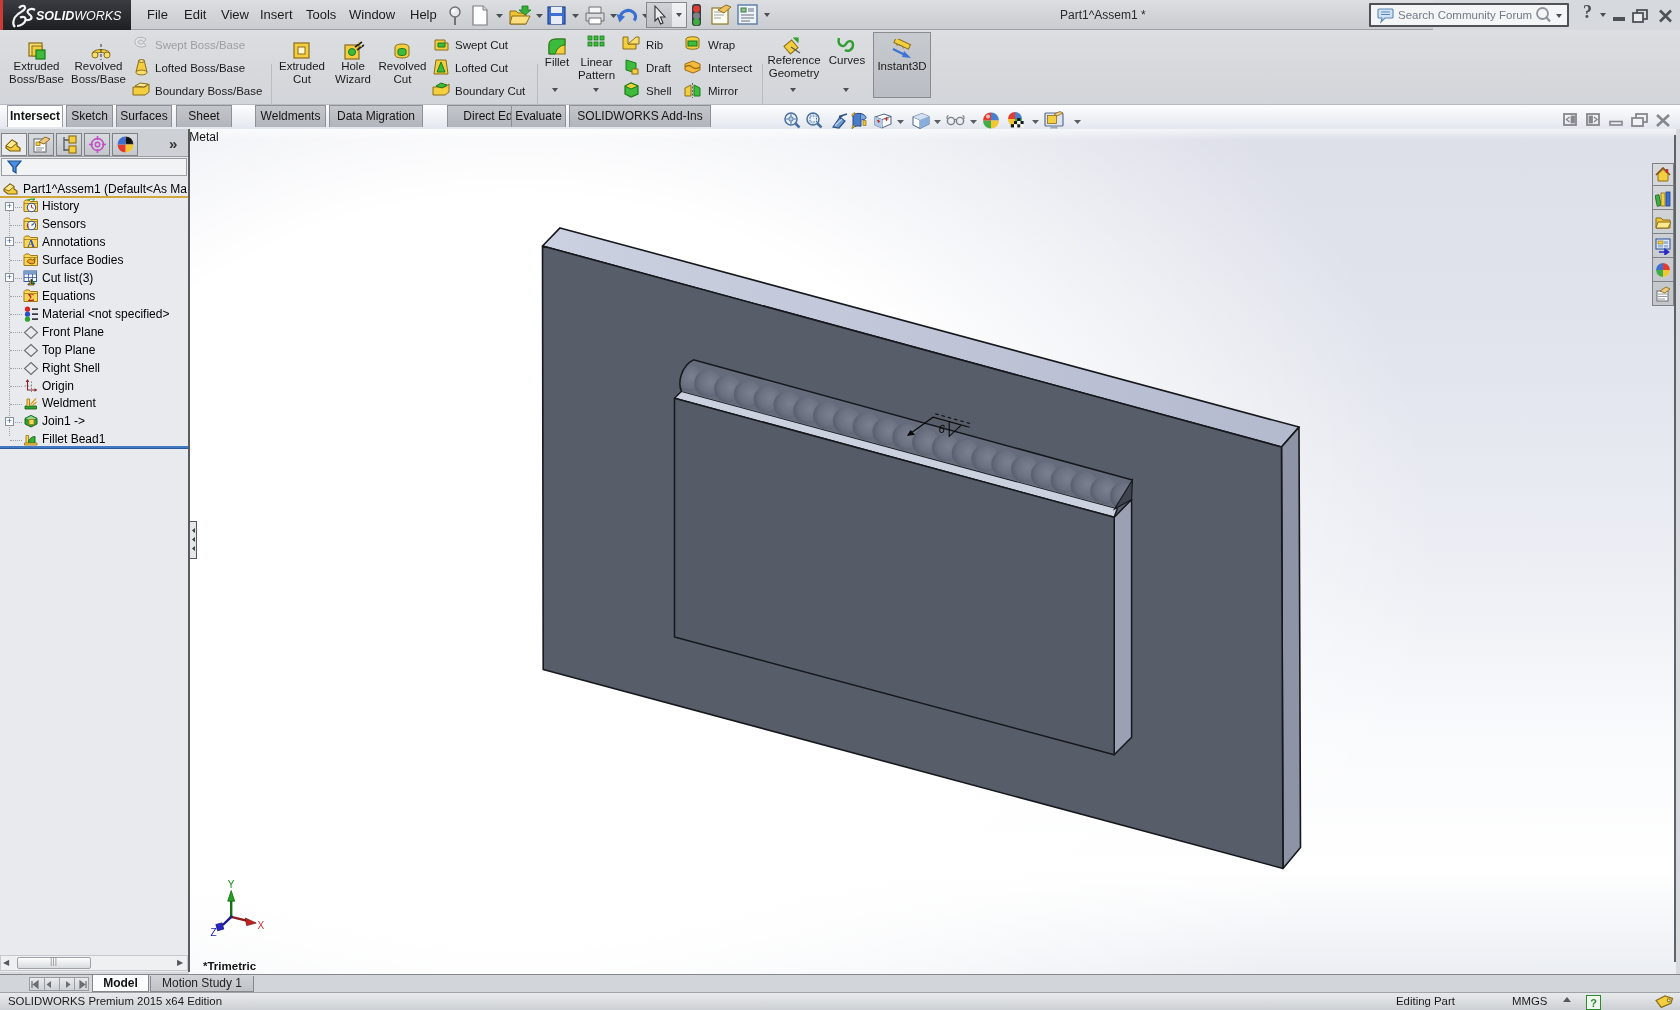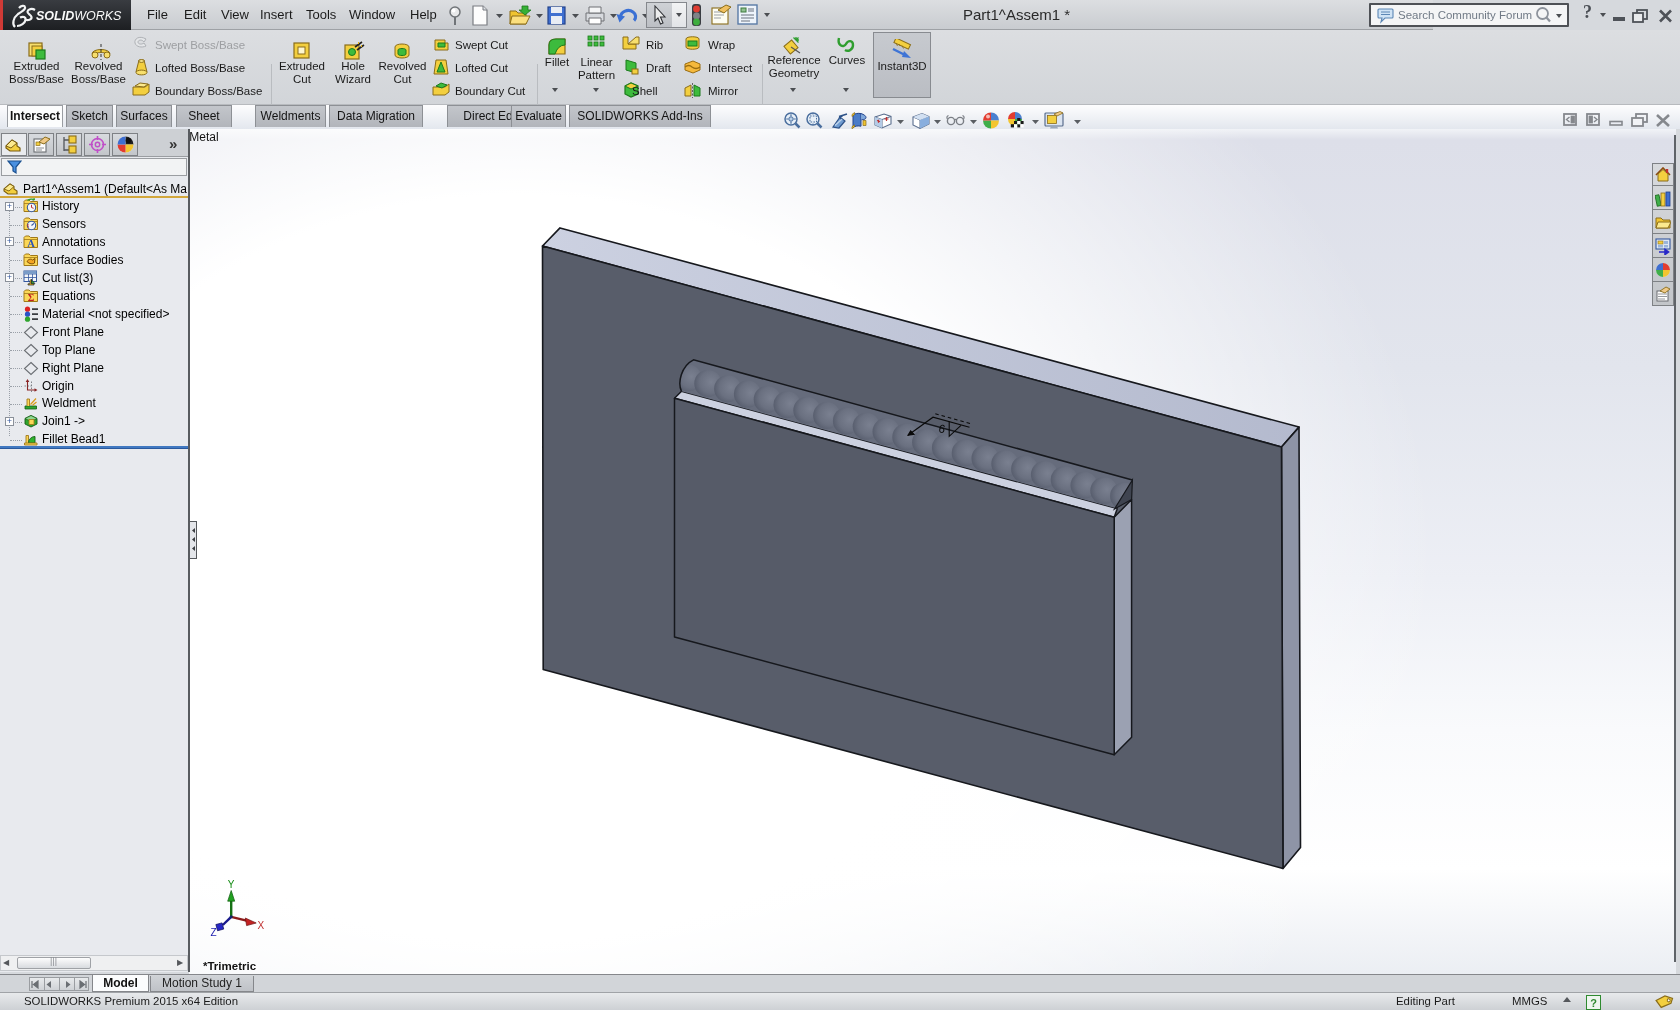--- a/index.html
+++ b/index.html
@@ -239,21 +239,21 @@
       <path d="M8 6 L16 1 L21 3 L14 9 Z" fill="#f0c060" stroke="#8a6d1a" stroke-width="1"></path>
     </svg>
 
     <svg class="abs" style="left:737px;top:4px" width="22" height="22" viewBox="0 0 22 22">
       <rect x="1" y="1" width="19" height="19" fill="#eef4fb" stroke="#5a7ba6" stroke-width="1.4"></rect>
       <rect x="4" y="4" width="5" height="4" fill="#8fc08f" stroke="#3f7a3f" stroke-width="1"></rect>
       <path d="M11 5 L17 5 M11 7 L17 7 M4 11 L17 11 M4 14 L17 14 M4 17 L13 17" stroke="#6b7280" stroke-width="1.2"></path>
     </svg>
     <div class="abs drop" style="left:764px;top:13px"></div>
 
-    <div class="abs" style="left:963px;top:0;height:30px;line-height:30px;font-size:15px;color:#2a2a2a">Part1^Assem1 *</div>
+    <div class="abs" style="left:1060px;top:0;height:30px;line-height:30px;font-size:12px;color:#2a2a2a">Part1^Assem1 *</div>
 
     <div class="abs" style="left:1369px;top:3px;width:200px;height:24px;background:#f4f5f6;border:2px solid #4e5156;border-radius:1px">
       <svg class="abs" style="left:6px;top:3px" width="18" height="16" viewBox="0 0 18 16">
         <path d="M1 2 Q1 1 2 1 L15 1 Q16 1 16 2 L16 9 Q16 10 15 10 L8 10 L4 14 L5 10 L2 10 Q1 10 1 9 Z" fill="#cfe3f5" stroke="#5c87b5" stroke-width="1.1"></path>
         <path d="M4 4 L13 4 M4 6.5 L13 6.5" stroke="#5c87b5" stroke-width="1"></path>
       </svg>
       <div class="abs" style="left:27px;top:0;height:20px;line-height:20px;font-size:11.5px;color:#707a86">Search Community Forum</div>
       <svg class="abs" style="left:163px;top:1px" width="18" height="18" viewBox="0 0 18 18">
         <circle cx="8.5" cy="7.5" r="5.5" fill="none" stroke="#8d939c" stroke-width="1.8"></circle>
         <path d="M12.5 11.5 L16 15.5" stroke="#8d939c" stroke-width="2.2"></path>
@@ -364,21 +364,21 @@
     <div class="abs rlabel2" style="left:646px;top:9px">Rib</div>
     <svg class="abs" style="left:622px;top:29px" width="18" height="16" viewBox="0 0 18 16">
       <path d="M4 1 L14 4 L14 14 L4 11 Z" fill="#3dbb3d" stroke="#1c7a1c" stroke-width="1"></path>
       <rect x="10" y="10" width="6" height="5" fill="#f3cf3f" stroke="#8a6d1a" stroke-width="1"></rect>
     </svg>
     <div class="abs rlabel2" style="left:646px;top:32px">Draft</div>
     <svg class="abs" style="left:623px;top:52px" width="17" height="16" viewBox="0 0 17 16">
       <path d="M2 4 L8 1 L15 4 L15 12 L8 15 L2 12 Z" fill="#3dbb3d" stroke="#1c7a1c" stroke-width="1.2"></path>
       <path d="M2 4 L8 7 L15 4 L8 1 Z" fill="#f3cf3f" stroke="#1c7a1c" stroke-width="1"></path>
     </svg>
-    <div class="abs rlabel2" style="left:632px;top:55px">Shell</div>
+    <div class="abs rlabel2" style="left:646px;top:55px">Shell</div>
 
     <svg class="abs" style="left:684px;top:6px" width="17" height="15" viewBox="0 0 17 15">
       <path d="M2 3 C2 0 15 0 15 3 L15 11 C15 14 2 14 2 11 Z" fill="#f3cf3f" stroke="#8a6d1a" stroke-width="1"></path>
       <rect x="4" y="5" width="9" height="5" fill="#3dbb3d" stroke="#1c7a1c" stroke-width="1"></rect>
     </svg>
     <div class="abs rlabel2" style="left:708px;top:9px">Wrap</div>
     <svg class="abs" style="left:684px;top:29px" width="17" height="16" viewBox="0 0 17 16">
       <path d="M1 5 L9 2 L16 5 L16 11 L9 14 L1 11 Z" fill="#f5b93c" stroke="#9a6d10" stroke-width="1"></path>
       <path d="M1 8 Q5 5 8 8 Q12 11 16 8" fill="none" stroke="#9a6d10" stroke-width="1.3"></path>
     </svg>
@@ -643,21 +643,21 @@
       <path d="M8 2.5 L14.5 8.5 L8 14.5 L1.5 8.5 Z" fill="none" stroke="#6a6e73" stroke-width="1.1"></path>
     </svg>
     <div class="abs trow" style="left:42px;top:195.6px">Front Plane</div>
     <svg class="abs" style="left:23px;top:212.6px" width="16" height="16" viewBox="0 0 16 16">
       <path d="M8 2.5 L14.5 8.5 L8 14.5 L1.5 8.5 Z" fill="none" stroke="#6a6e73" stroke-width="1.1"></path>
     </svg>
     <div class="abs trow" style="left:42px;top:213.6px">Top Plane</div>
     <svg class="abs" style="left:23px;top:230.5px" width="16" height="16" viewBox="0 0 16 16">
       <path d="M8 2.5 L14.5 8.5 L8 14.5 L1.5 8.5 Z" fill="none" stroke="#6a6e73" stroke-width="1.1"></path>
     </svg>
-    <div class="abs trow" style="left:42px;top:231.5px">Right Plane</div>
+    <div class="abs trow" style="left:42px;top:231.5px">Right Shell</div>
     <svg class="abs" style="left:23px;top:248.5px" width="16" height="16" viewBox="0 0 16 16">
       <path d="M4.5 2.5 L4.5 12 L13 12" stroke="#8a2525" stroke-width="1.1" fill="none"></path>
       <path d="M4.5 1 l-1.8 3 l3.6 0 Z M14.5 12 l-3 -1.8 l0 3.6 Z" fill="#8a2525"></path>
       <path d="M1.5 8 L8.5 8 M8.5 3.5 L8.5 14.5" stroke="#55585c" stroke-width="0.7" stroke-dasharray="1.5 1.5"></path>
     </svg>
     <div class="abs trow" style="left:42px;top:249.5px">Origin</div>
     <svg class="abs" style="left:23px;top:266.4px" width="16" height="16" viewBox="0 0 16 16">
       <path d="M2 14 L13.5 14 L13.5 11 L2 11 Z" fill="#2fa52f" stroke="#145c14" stroke-width="0.8"></path>
       <path d="M4 11 L4 4 L6.5 4 L6.5 11" fill="#fbd757" stroke="#a07818" stroke-width="0.9"></path>
       <path d="M7.5 9.5 L13 3.5 M9.5 10.3 L13.5 7" stroke="#d99a18" stroke-width="1.2"></path>
@@ -700,21 +700,21 @@
         <path d="M2 1 L2 8 M8 1 L3.5 4.5 L8 8 Z" stroke="#6a6e73" stroke-width="1.2"></path>
         <path d="M21 1 L16.5 4.5 L21 8 Z"></path>
         <path d="M36 1 L40.5 4.5 L36 8 Z"></path>
         <path d="M50 1 L54.5 4.5 L50 8 Z M56 1 L56 8" stroke="#6a6e73" stroke-width="1.2"></path>
       </g>
     </svg>
     <div class="abs" style="left:92px;top:0;width:57px;height:17px;background:#fbfcfd;border:1px solid #85878b;border-top:none;font-size:12px;font-weight:bold;color:#111;text-align:center;line-height:16px">Model</div>
     <div class="abs" style="left:150px;top:1px;width:104px;height:16px;background:linear-gradient(#cfd2d6,#bfc2c7);border:1px solid #85878b;border-top:none;font-size:12px;color:#222;text-align:center;line-height:15px">Motion Study 1</div>
   </div>
   <div class="abs" id="statusbar">
-    <div class="abs" style="left:24px;top:2px">SOLIDWORKS Premium 2015 x64 Edition</div>
+    <div class="abs" style="left:8px;top:2px">SOLIDWORKS Premium 2015 x64 Edition</div>
     <div class="abs" style="left:1396px;top:2px">Editing Part</div>
     <div class="abs" style="left:1512px;top:2px">MMGS</div>
     <div class="abs" style="left:1563px;top:4px;width:0;height:0;border-left:4px solid transparent;border-right:4px solid transparent;border-bottom:5px solid #55585c"></div>
     <svg class="abs" style="left:1586px;top:2px" width="15" height="15" viewBox="0 0 15 15">
       <rect x="0.5" y="0.5" width="14" height="14" fill="#eef6ee" stroke="#2f8a2f" stroke-width="1"></rect>
       <text x="7.5" y="11.5" font-size="11" font-weight="bold" fill="#2f8a2f" text-anchor="middle" font-family="Liberation Sans">?</text>
     </svg>
     <svg class="abs" style="left:1654px;top:1px" width="20" height="16" viewBox="0 0 20 16">
       <path d="M2 9 L9 2 L17 2 L17 7 L9 14 Z" fill="#f3cf3f" stroke="#8a6d1a" stroke-width="1.2" transform="rotate(18 10 8)"></path>
       <circle cx="14" cy="5" r="1.5" fill="#fff" stroke="#8a6d1a" transform="rotate(18 10 8)"></circle>

